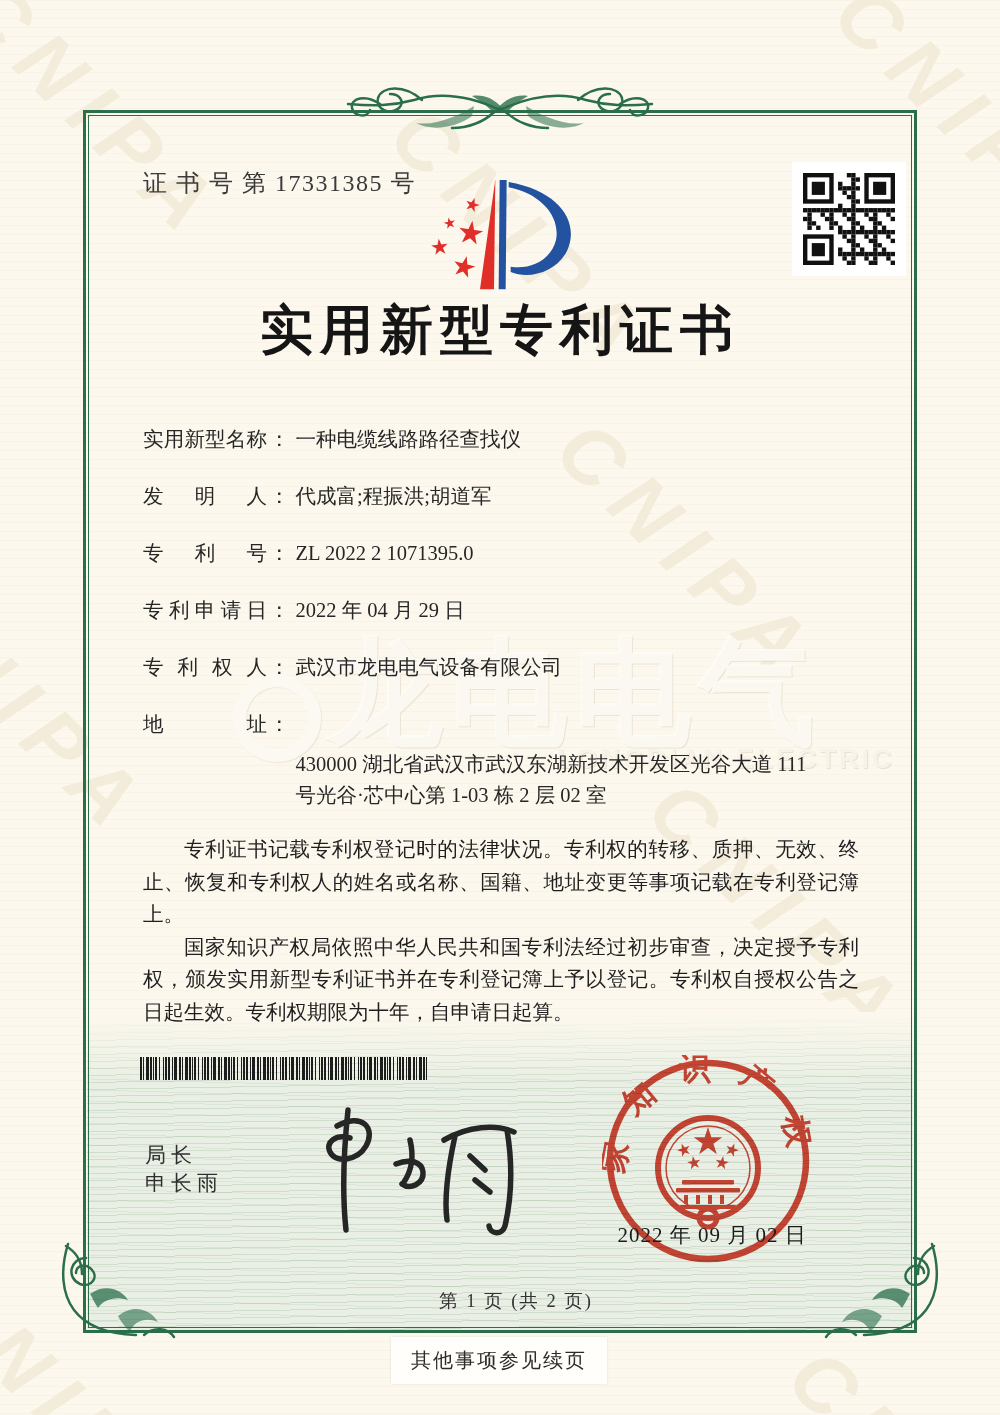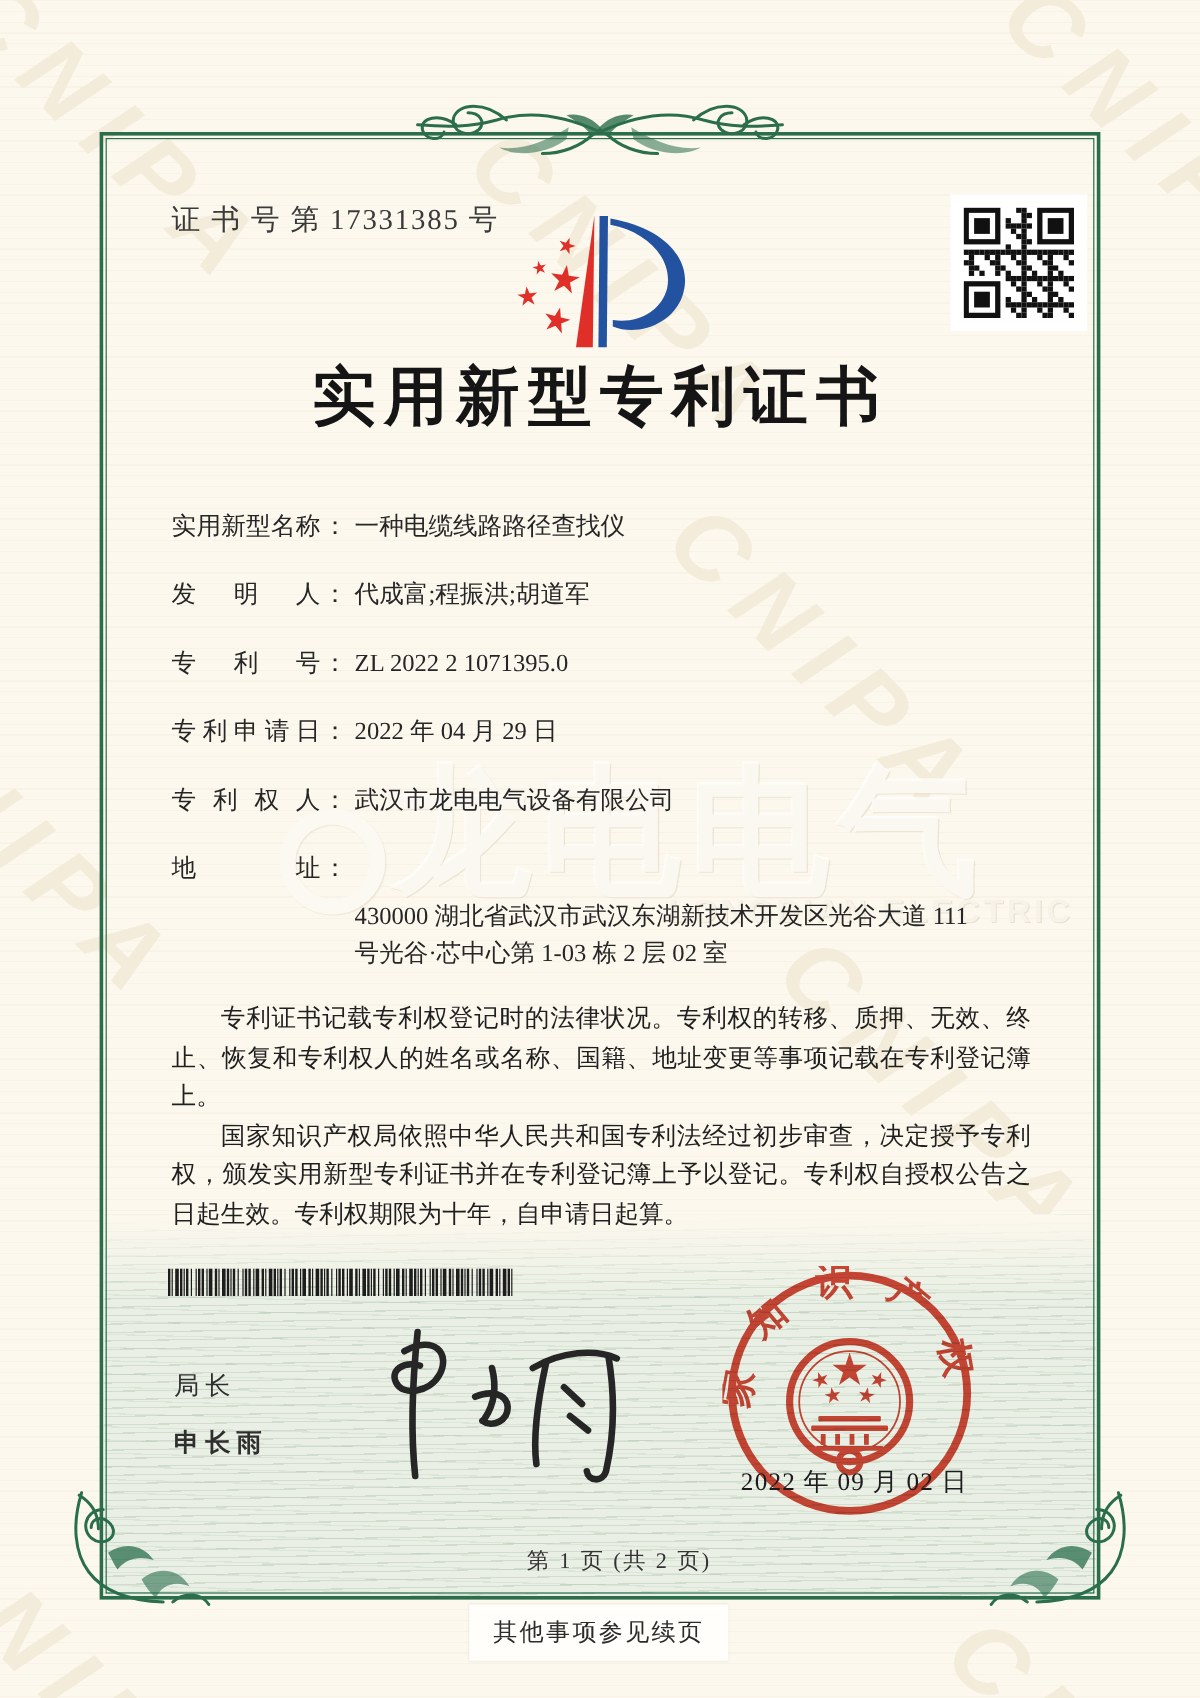--- a/index.html
+++ b/index.html
@@ -85,21 +85,21 @@
   }
   .body-text p{margin:0;text-indent:2em;}
   
   .barcode{position:absolute;left:140px;top:1057px;z-index:5;}
   .barcode rect{fill:#1d1d1d;}
   .commissioner{
     position:absolute;left:145px;top:1141px;z-index:5;
     font-family:"Liberation Sans","DejaVu Sans",sans-serif;font-size:21px;
     letter-spacing:5px;color:#2f2f2f;
   }
-  .commissioner .name{margin-top:19px;font-weight:bold;}
+  .commissioner .name{}
   .signature{position:absolute;left:292px;top:1098px;z-index:6;}
   .seal{position:absolute;left:602px;top:1055px;width:212px;height:212px;z-index:5;mix-blend-mode:multiply;}
   .seal-date{
     position:absolute;left:612px;top:1221px;width:200px;text-align:center;z-index:7;
     font-size:21px;letter-spacing:1px;color:#1b1b1b;
   }
   .page-info{position:absolute;left:0;right:0;top:1288px;text-align:center;z-index:5;font-size:18.5px;letter-spacing:2px;color:#333;margin-left:32px;}
   .footer-note{
     position:absolute;left:391px;top:1337px;z-index:5;background:#fffefa;
     padding:10px 20px;font-size:20px;letter-spacing:2px;color:#2b2b2b;

